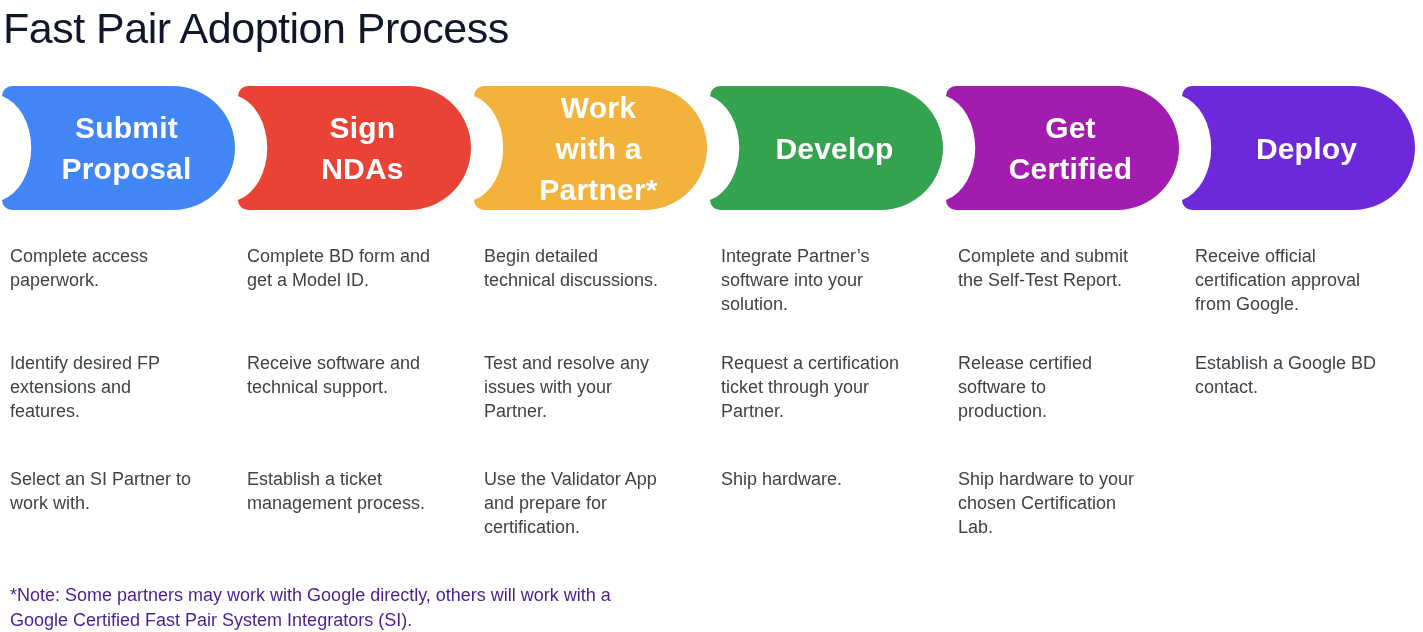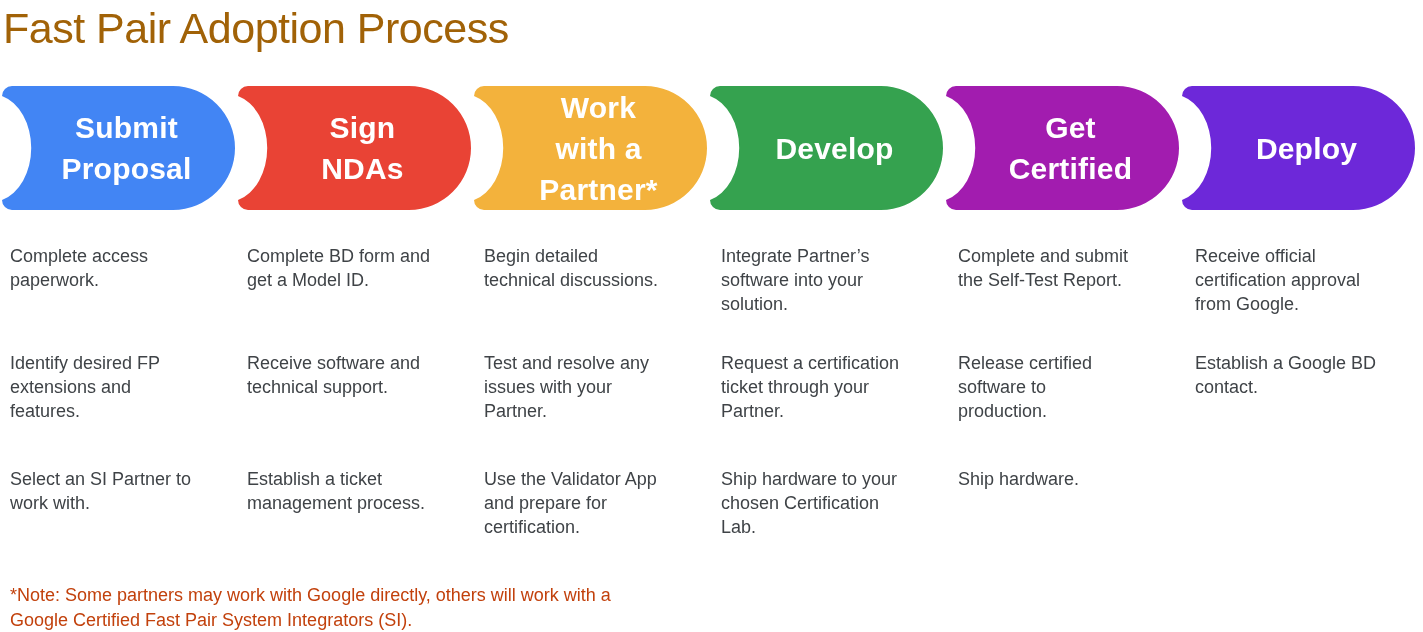--- a/index.html
+++ b/index.html
@@ -14,21 +14,21 @@
     height: 632px;
     background: #ffffff;
     overflow: hidden;
   }
   .title {
     margin: 0;
     padding: 2px 0 0 3px;
     font-size: 43px;
     line-height: 52px;
     font-weight: 400;
-    color: #a16207;
+    color: #0f172a;
     letter-spacing: -0.5px;
   }
   .stages {
     display: flex;
     gap: 3px;
     margin: 32px 0 0 2px;
   }
   .stage {
     width: 233px;
     height: 124px;
@@ -60,21 +60,21 @@
     width: 216px;
     font-size: 18px;
     line-height: 24px;
     color: #3F4347;
     white-space: pre-line;
   }
   .footnote {
     margin: 0 0 0 10px;
     font-size: 18px;
     line-height: 25px;
-    color: #c2410c;
+    color: #4c1d95;
     white-space: pre-line;
   }
 </style>
 </head>
 <body>
 
 <div class="canvas">
 
   <h1 class="title">Fast Pair Adoption Process</h1>
 
@@ -137,22 +137,22 @@
 
     <p class="step">Establish a Google BD
 contact.</p>
     <p class="step">Select an SI Partner to
 work with.</p>
     <p class="step">Establish a ticket
 management process.</p>
     <p class="step">Use the Validator App
 and prepare for
 certification.</p>
+    <p class="step">Ship hardware.</p>
     <p class="step">Ship hardware to your
 chosen Certification
 Lab.</p>
-    <p class="step">Ship hardware.</p>
   </div>
 
   <p class="footnote">*Note: Some partners may work with Google directly, others will work with a
 Google Certified Fast Pair System Integrators (SI).</p>
 
 </div>
 
 </body></html>

